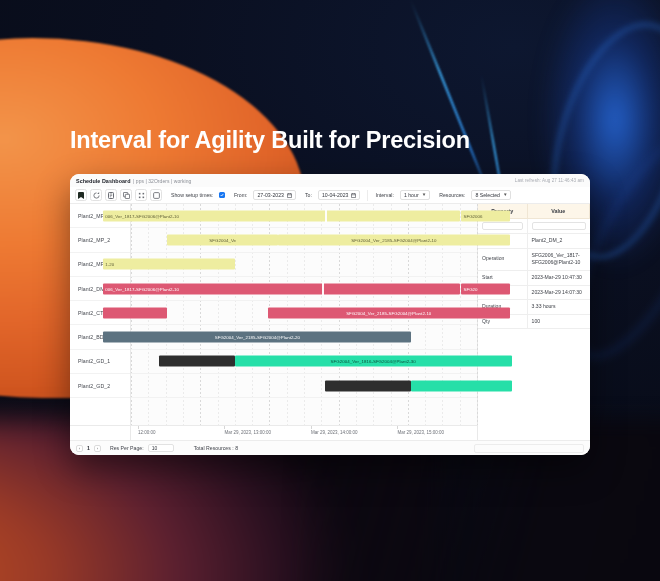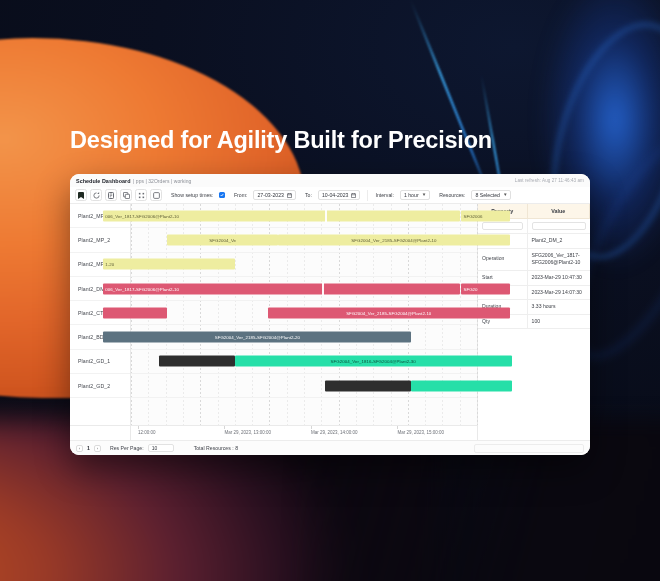--- a/index.html
+++ b/index.html
@@ -282,21 +282,21 @@
   <div class="streak streak-d"></div>
   <div class="streak streak-e"></div>
   <div class="streak streak-a"></div>
   <div class="streak streak-b"></div>
   <div class="streak streak-f"></div>
   <div class="bg-orange-top"></div>
   <div class="bg-orange-bottom"></div>
   <div class="bg-dark-wedge"></div>
 </div>
 
-<div class="headline">Designed for Agility Built for Precision</div>
+<div class="headline">Interval for Agility Built for Precision</div>
 
 <div class="window">
 
   <div class="titlebar">
     <span class="title-main">Schedule Dashboard</span>
     <span class="title-meta">| pps | 32Orders | working</span>
     <span class="title-refresh">Last refresh: Aug 27 11:46:43 am</span>
   </div>
 
   <div class="toolbar">

